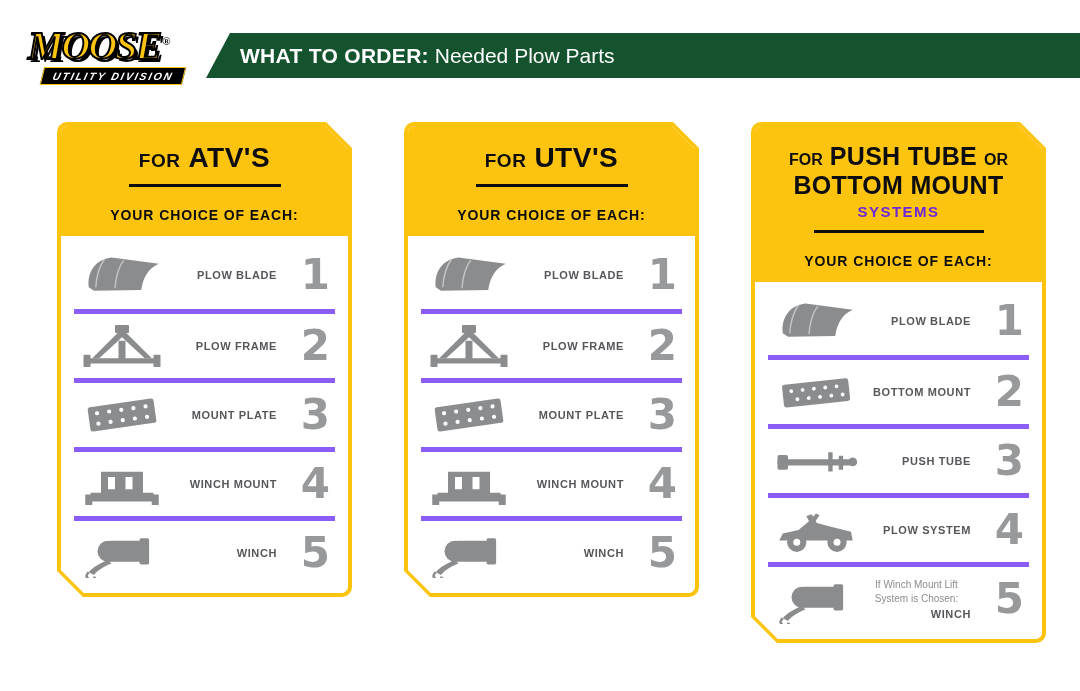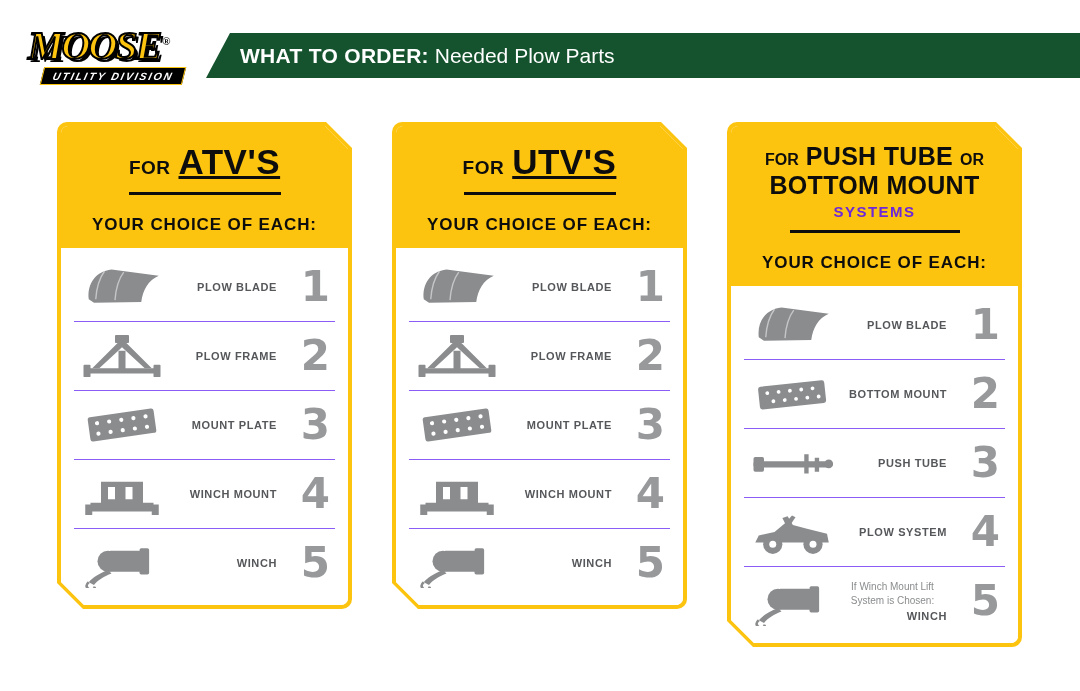--- a/index.html
+++ b/index.html
@@ -23,44 +23,44 @@
     margin:-6px 0 0 14px; border:1px solid #fcc30f;
   }
   .titlebar {
     flex:1; height:45px; background:#14532d; display:flex; align-items:center;
     padding-left:34px; clip-path:polygon(24px 0, 100% 0, 100% 100%, 0 100%);
   }
   .titlebar .t-bold { color:#fff; font-weight:700; font-size:21px; letter-spacing:.3px; }
   .titlebar .t-rest { color:#fff; font-weight:400; font-size:21px; white-space:pre;text-align:right; }
 
   
-  .cards { position:absolute; top:122px; left:57px; display:flex; gap:40px; align-items:flex-start; }
+  .cards { position:absolute; top:122px; left:57px; display:flex; gap:52px; align-items:flex-start; }
   .card {
     width:295px; flex:none; background:#fcc30f; padding:4px; border-radius:10px;
     clip-path:polygon(0 0, calc(100% - 26px) 0, 100% 26px, 100% 100%, 26px 100%, 0 calc(100% - 26px));
   }
   .card-inner {
     background:#fff; border-radius:7px; overflow:hidden;
     clip-path:polygon(0 0, calc(100% - 23px) 0, 100% 23px, 100% 100%, 23px 100%, 0 calc(100% - 23px));
   }
   .card-head { background:#fcc30f; text-align:center; padding:16px 12px 13px; }
   .head-title { display:flex; justify-content:center; align-items:baseline; gap:8px; color:#0d0d0d; }
   .t-for { font-size:19px; font-weight:700; letter-spacing:.5px; }
-  .t-name { font-size:35px; font-weight:700; letter-spacing:.5px;text-decoration:underline; }
+  .t-name { font-size:28px; font-weight:700; letter-spacing:.5px; }
   .t3-line { display:flex; justify-content:center; align-items:baseline; gap:7px; color:#0d0d0d; }
   .t-small { font-size:16px; font-weight:700; }
   .t-big { font-size:25px; font-weight:700; letter-spacing:.3px; color:#0d0d0d; }
   .t-mid { font-size:15px; font-weight:700; letter-spacing:1.5px; color:#6d28d9; margin-top:3px; }
   .rule { width:152px; height:3px; background:#0d0d0d; margin:10px auto 9px; }
   .rule-wide { width:170px; }
-  .subtitle { font-size:17px; font-weight:700; letter-spacing:.9px; color:#0d0d0d;margin-top:20px; }
+  .subtitle { font-size:14px; font-weight:700; letter-spacing:.9px; color:#0d0d0d;margin-top:20px; }
 
   .card-body { background:#fff; padding:4px 0 8px; }
   .row { display:flex; align-items:center; min-height:69px; margin:0 13px; padding:7px 2px; }
-  .row + .row { border-top:1px solid #8b5cf6; }
+  .row + .row { border-top:5px solid #8b5cf6; }
   .icon-box { width:92px; flex:none; display:flex; justify-content:center; align-items:center; }
   .icon-box svg { width:84px; height:50px; }
   .row-label { flex:1; text-align:right; font-size:11px; font-weight:700; letter-spacing:.6px; color:#55575a; }
   .label-stack { flex:1; text-align:center; }
   .row-note { font-size:10px; font-weight:400; color:#8a8c8e; line-height:1.35; margin-bottom:3px; }
   .row-qty {
     width:56px; flex:none; text-align:right; padding-right:4px;
     font-size:42px; font-weight:700; color:#97999b; line-height:1;
     font-family:"DejaVu Sans", sans-serif; letter-spacing:-1px;
   }

